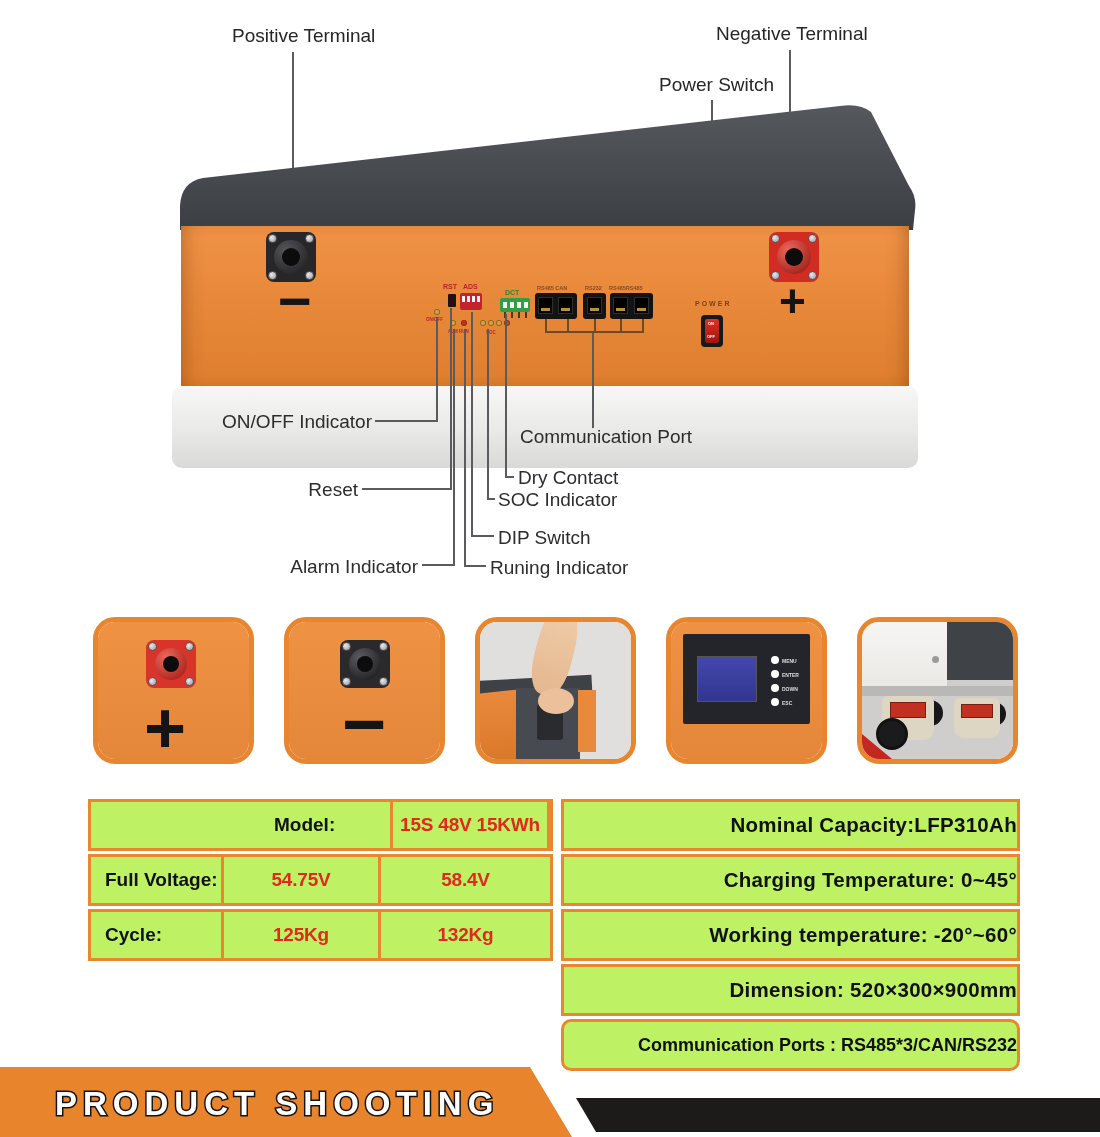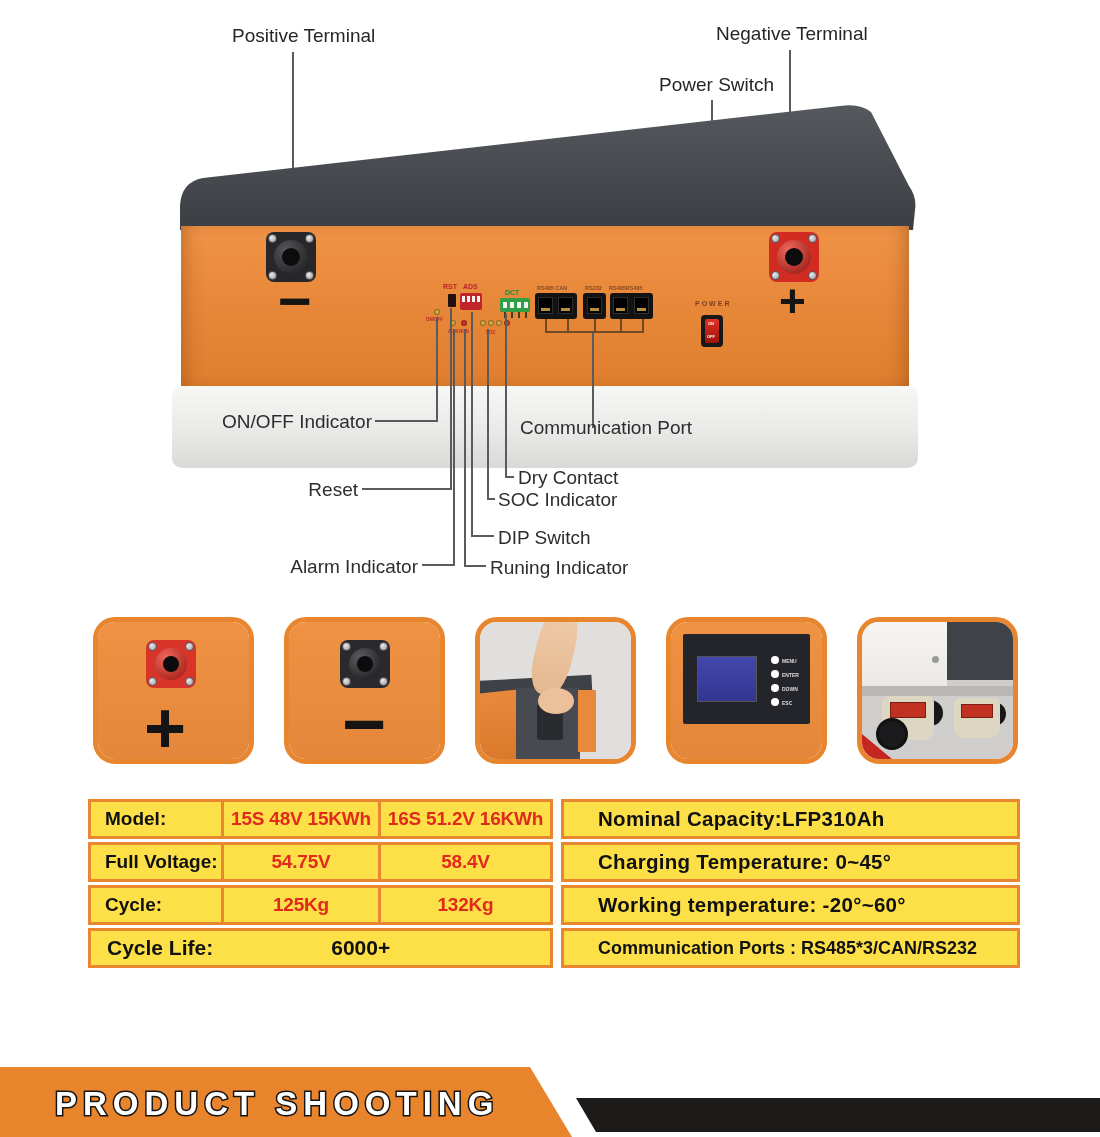--- a/index.html
+++ b/index.html
@@ -32,22 +32,22 @@
   .leg{position:absolute;width:2px;height:6px;background:#4a3a20;}
   .port{position:absolute;background:#131313;border-radius:3px;}
   .jack{position:absolute;top:4px;width:15px;height:17px;background:#000;border:1px solid #2e2e2e;box-sizing:border-box;}
   .jack i{position:absolute;left:2px;right:2px;bottom:2px;height:3px;background:#b8913a;display:block;}
   .bkt{background:#6f4a24;}
   
   .thumb{position:absolute;top:617px;width:161px;height:147px;border:5px solid #e8862f;border-radius:22px;
     box-sizing:border-box;overflow:hidden;}
   .thumb .inner{position:absolute;inset:0;}
   
-  .trow{box-sizing:border-box;border:3px solid #e8872f;background:#fde047;height:40px;margin-bottom:3px;
-    display:flex;align-items:center;}
+  .trow{box-sizing:border-box;border:3px solid #e8872f;background:#bef264;height:52px;margin-bottom:3px;
+    display:flex;align-items:center;justify-content:flex-end;}
   .ltab .cell{display:flex;align-items:center;justify-content:center;height:100%;box-sizing:border-box;}
   .ltab .lab{width:133px;justify-content:flex-start;padding-left:14px;border-right:3px solid #e8872f;
     font-weight:bold;font-size:19px;color:#111;}
   .ltab .v1{width:157px;border-right:3px solid #e8872f;}
   .ltab .v2{flex:1;}
   .redv{color:#e02a1e;font-weight:bold;font-size:19px;letter-spacing:-0.2px;}
   .rtab .trow{padding-left:34px;font-weight:bold;color:#111;font-size:20.5px;letter-spacing:.3px;}
   
   #banner-orange{position:absolute;left:0;top:1067px;width:700px;height:70px;background:#e8842b;
     clip-path:polygon(0 0,530px 0,572px 100%,0 100%);}
@@ -173,21 +173,21 @@
     <span class="abs" style="left:4px;top:4px;width:14px;height:24px;border-radius:2px;background:linear-gradient(180deg,#e23024,#9c150c);"></span>
     <span class="mtext" style="left:7px;top:6px;font-size:4px;color:#fff;">ON</span>
     <span class="mtext" style="left:6px;top:19px;font-size:4px;color:#fff;">OFF</span>
   </div>
 
   <div class="vline" style="left:436px;top:317px;height:105px;"></div>
   <div class="hline" style="left:375px;top:420px;width:63px;"></div>
   <div class="callout r" style="left:205px;top:411px;width:167px;">ON/OFF Indicator</div>
 
   <div class="vline" style="left:592px;top:333px;height:95px;"></div>
-  <div class="callout" style="left:520px;top:417px;">Communication Port</div>
+  <div class="callout" style="left:520px;top:426px;">Communication Port</div>
 
   <div class="vline" style="left:450px;top:308px;height:182px;"></div>
   <div class="hline" style="left:362px;top:488px;width:88px;"></div>
   <div class="callout r" style="left:280px;top:479px;width:78px;">Reset</div>
 
   <div class="vline" style="left:505px;top:314px;height:164px;"></div>
   <div class="hline" style="left:505px;top:476px;width:9px;"></div>
   <div class="callout" style="left:518px;top:467px;">Dry Contact</div>
 
   <div class="vline" style="left:487px;top:329px;height:171px;"></div>
@@ -279,43 +279,39 @@
         <span class="abs" style="left:7px;top:6px;width:30px;height:12px;background:#c23022;border:1px solid #7a1d12;"></span>
       </div>
       <div class="abs" style="left:0;top:112px;width:30px;height:25px;background:#c3271f;clip-path:polygon(0 0,100% 100%,0 100%);"></div>
     </div>
   </div>
 
   <div class="ltab abs" style="left:88px;top:799px;width:465px;">
     <div class="trow">
       <div class="cell lab">Model:</div>
       <div class="cell v1 redv">15S 48V 15KWh</div>
-      <div class="cell v2 redv">16S 51.2V 16KWh</div>
     </div>
     <div class="trow">
       <div class="cell lab">Full Voltage:</div>
       <div class="cell v1 redv">54.75V</div>
       <div class="cell v2 redv">58.4V</div>
     </div>
     <div class="trow">
       <div class="cell lab">Cycle:</div>
       <div class="cell v1 redv">125Kg</div>
       <div class="cell v2 redv">132Kg</div>
     </div>
-    <div class="trow">
-      <span style="font-weight:bold;font-size:21px;color:#111;padding-left:16px;">Cycle Life:</span>
-      <span style="font-weight:bold;font-size:21px;color:#111;margin-left:118px;">6000+</span>
-    </div>
   </div>
 
   <div class="rtab abs" style="left:561px;top:799px;width:459px;">
     <div class="trow">Nominal Capacity:LFP310Ah</div>
     <div class="trow">Charging Temperature: 0~45°</div>
     <div class="trow">Working temperature: -20°~60°</div>
-    <div class="trow" style="font-size:18px;letter-spacing:0;">Communication Ports : RS485*3/CAN/RS232</div>
+    <div class="trow">Dimension: 520×300×900mm</div>
+    <div class="trow" style="font-size:18px;letter-spacing:0;border-radius:10px;">Communication Ports : RS485*3/CAN/RS232</div>
   </div>
 
   <div id="banner-orange"></div>
   <div id="banner-black"></div>
   <svg class="abs" style="left:0;top:1067px;" width="700" height="70">
     <text x="55" y="48" font-family="Liberation Sans, DejaVu Sans, sans-serif" font-size="33" font-weight="bold" letter-spacing="6" fill="#ffffff" stroke="#141414" stroke-width="3" paint-order="stroke">PRODUCT SHOOTING</text>
   </svg>
 
 </div>
 

